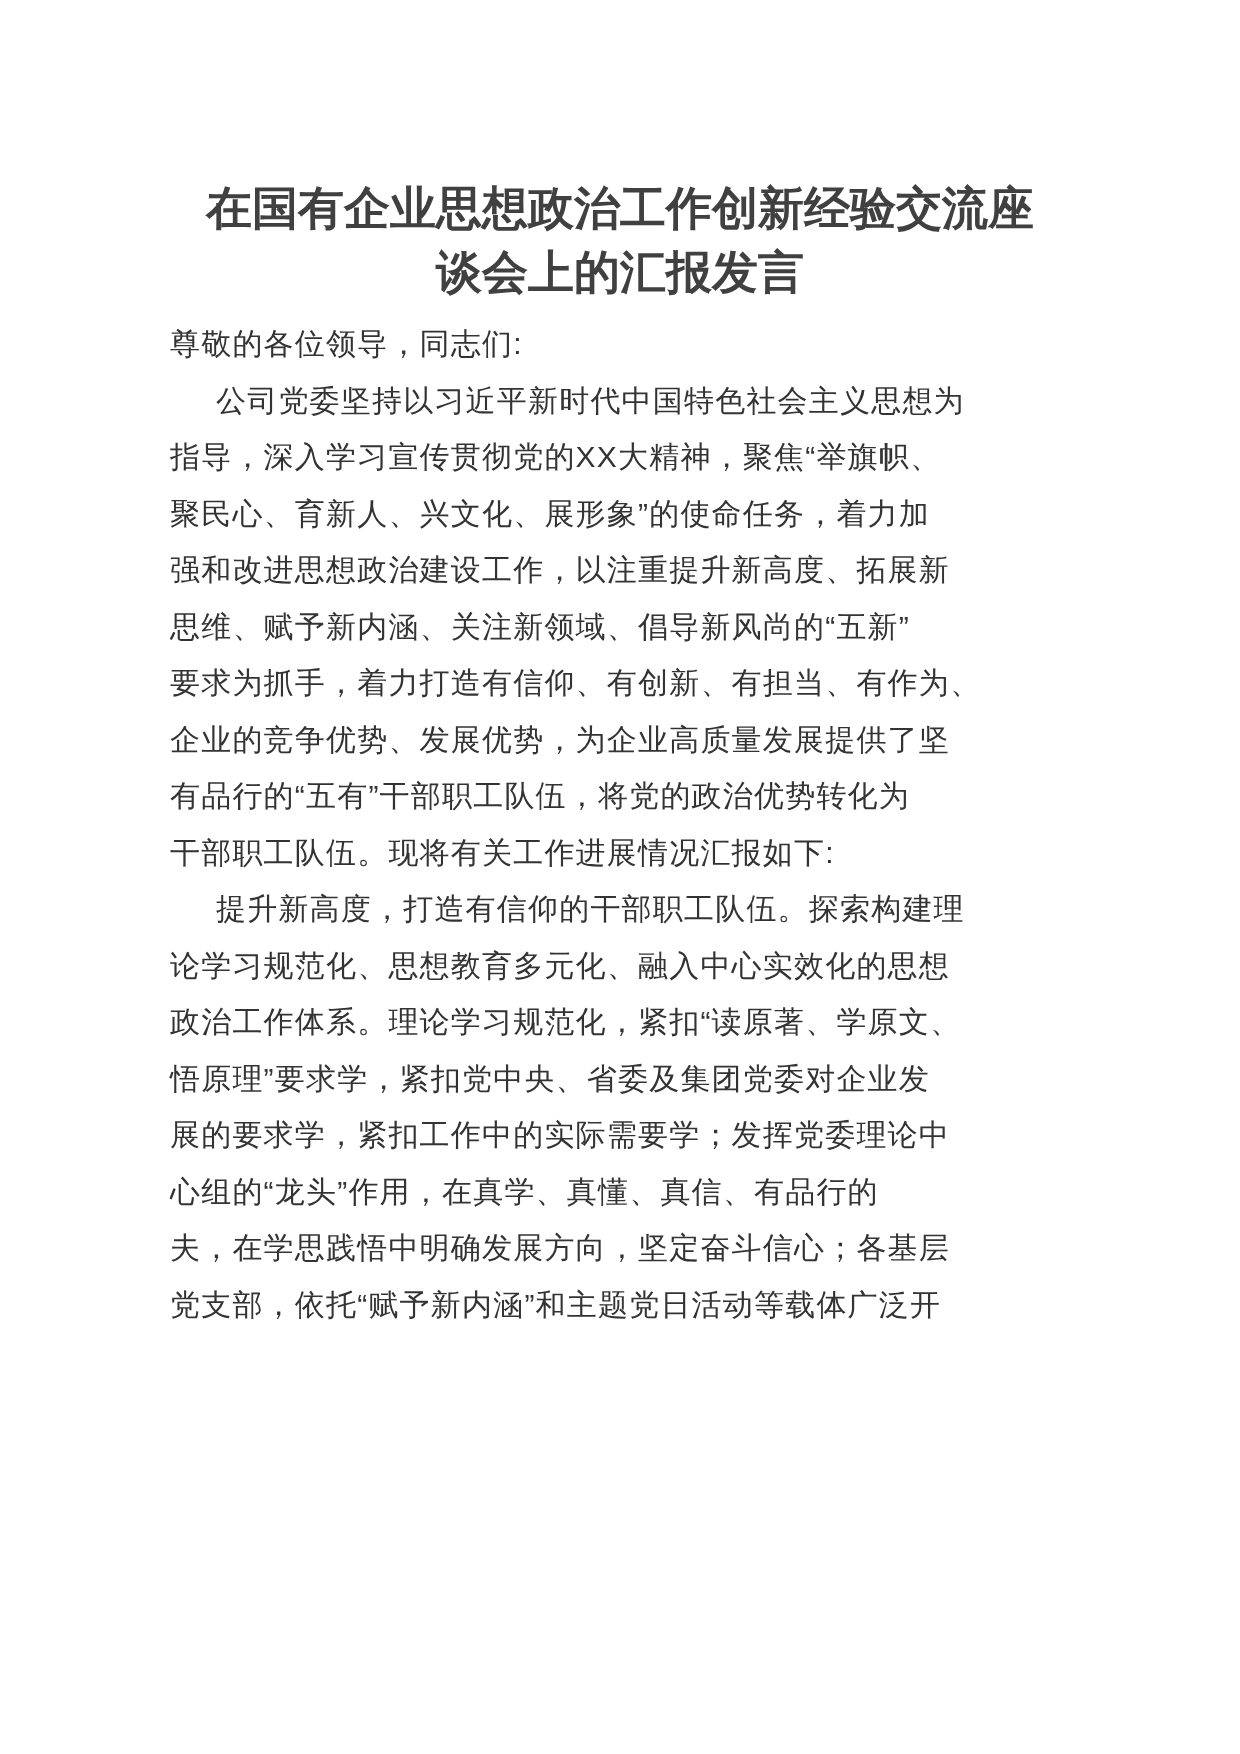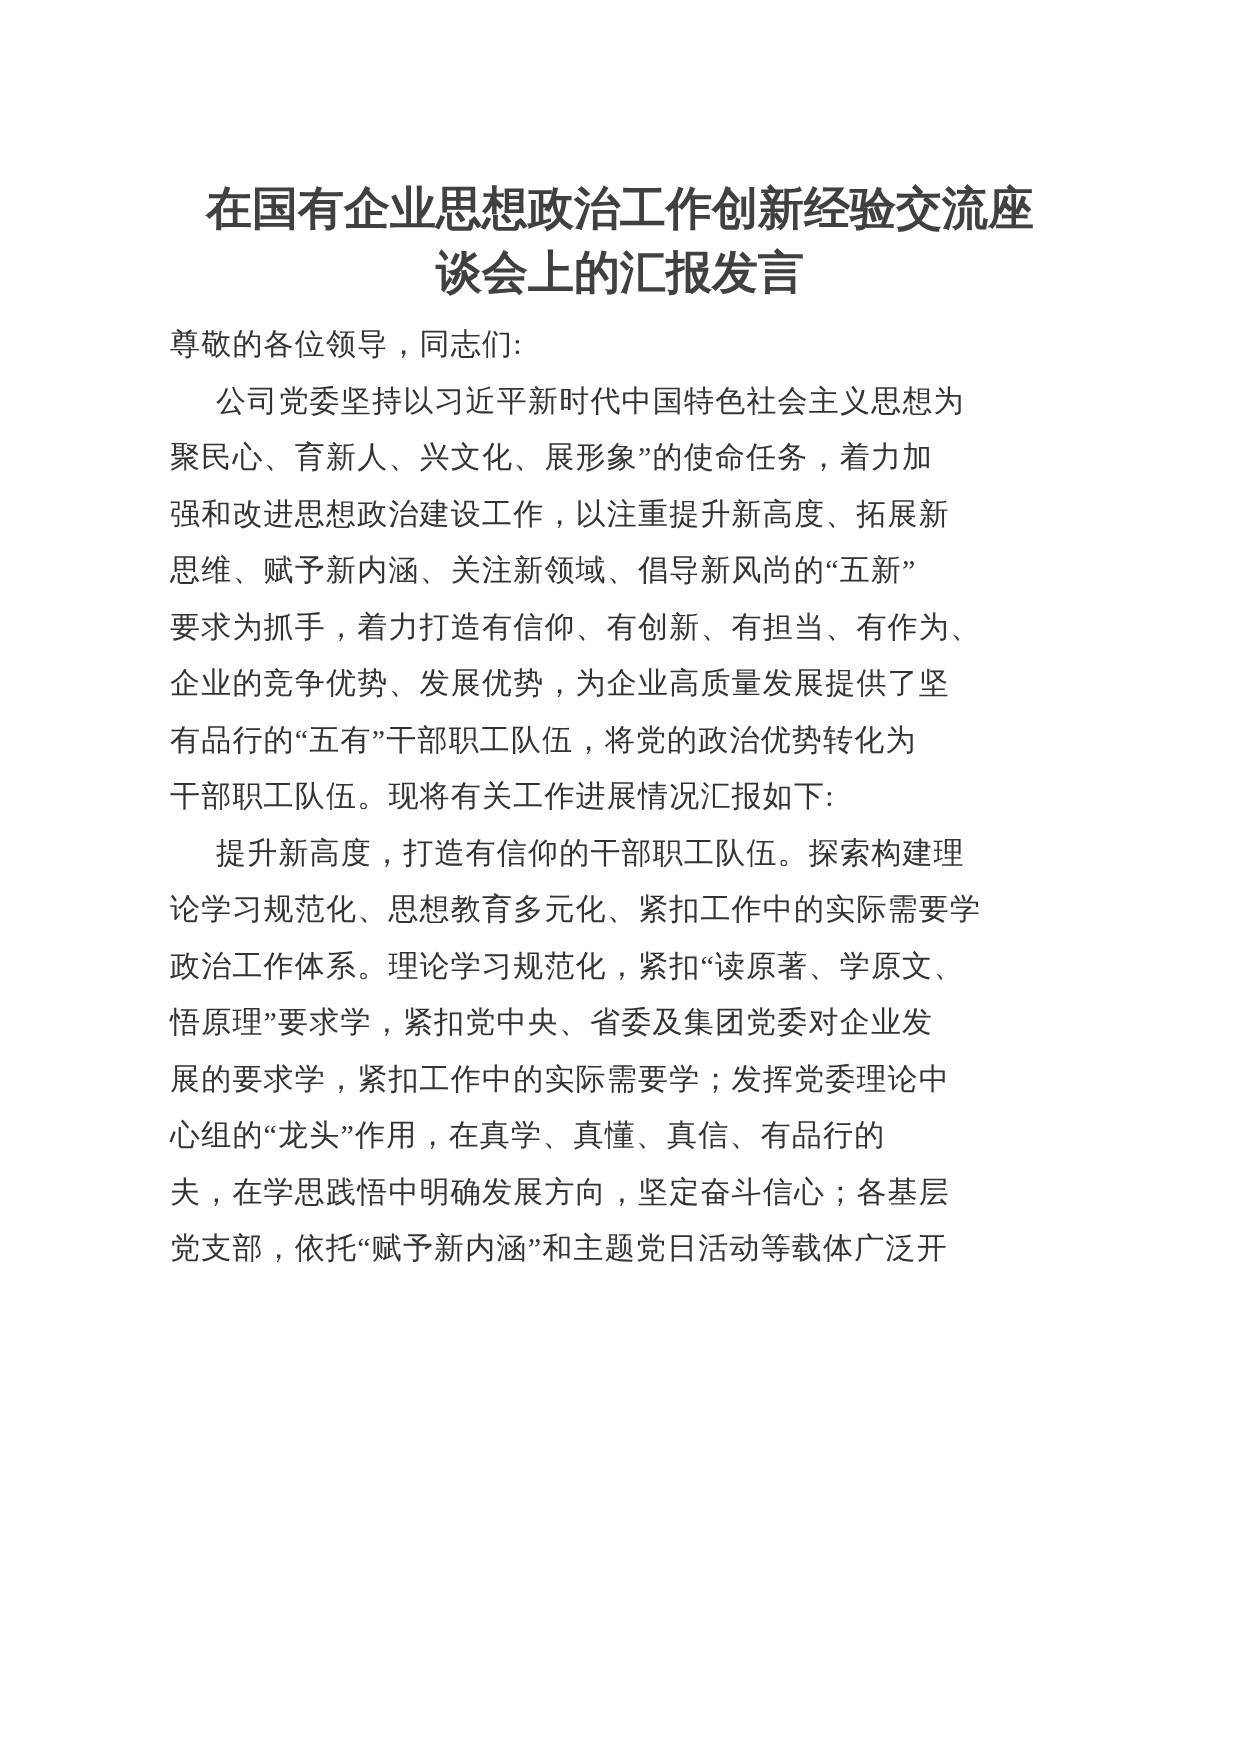--- a/index.html
+++ b/index.html
@@ -8,52 +8,53 @@
   .title {
     position: absolute; left: 170px; width: 900px; top: 176px;
     text-align: center;
     font-family: "DejaVu Sans", "Liberation Sans", sans-serif;
     font-weight: bold; font-size: 46px; line-height: 64px;
     color: #404040; letter-spacing: 0px;
   }
   .title .line { display: block; white-space: nowrap; }
   .body {
     position: absolute; left: 170px; top: 316px; width: 770px;
-    font-family: Liberation Serif, serif;
+    font-family: Liberation Sans, sans-serif;
     font-size: 30px; line-height: 56.5px; color: #333333;
   }
   .body .line { display: block; white-space: nowrap; height: 56.5px; letter-spacing: 1.2px; }
   .body .indent { padding-left: 46px; }
 </style>
 </head>
 <body>
 
 <div class="page">
   <div class="title">
     <span class="line">在国有企业思想政治工作创新经验交流座</span>
     <span class="line">谈会上的汇报发言</span>
   </div>
 
   <div class="body">
     <span class="line">尊敬的各位领导，同志们:</span>
 
     <div>
       <span class="line indent">公司党委坚持以习近平新时代中国特色社会主义思想为</span>
+      <span class="line">指导，深入学习宣传贯彻党的XX大精神，聚焦“举旗帜、</span>
       <span class="line">聚民心、育新人、兴文化、展形象”的使命任务，着力加</span>
       <span class="line">强和改进思想政治建设工作，以注重提升新高度、拓展新</span>
       <span class="line">思维、赋予新内涵、关注新领域、倡导新风尚的“五新”</span>
       <span class="line">要求为抓手，着力打造有信仰、有创新、有担当、有作为、</span>
       <span class="line">企业的竞争优势、发展优势，为企业高质量发展提供了坚</span>
       <span class="line">有品行的“五有”干部职工队伍，将党的政治优势转化为</span>
       <span class="line">干部职工队伍。现将有关工作进展情况汇报如下:</span>
     </div>
 
     <div>
       <span class="line indent">提升新高度，打造有信仰的干部职工队伍。探索构建理</span>
-      <span class="line">论学习规范化、思想教育多元化、紧扣工作中的实际需要学</span>
+      <span class="line">论学习规范化、思想教育多元化、融入中心实效化的思想</span>
       <span class="line">政治工作体系。理论学习规范化，紧扣“读原著、学原文、</span>
       <span class="line">悟原理”要求学，紧扣党中央、省委及集团党委对企业发</span>
       <span class="line">展的要求学，紧扣工作中的实际需要学；发挥党委理论中</span>
       <span class="line">心组的“龙头”作用，在真学、真懂、真信、有品行的</span>
       <span class="line">夫，在学思践悟中明确发展方向，坚定奋斗信心；各基层</span>
       <span class="line">党支部，依托“赋予新内涵”和主题党日活动等载体广泛开</span>
     </div>
   </div>
 </div>
 

